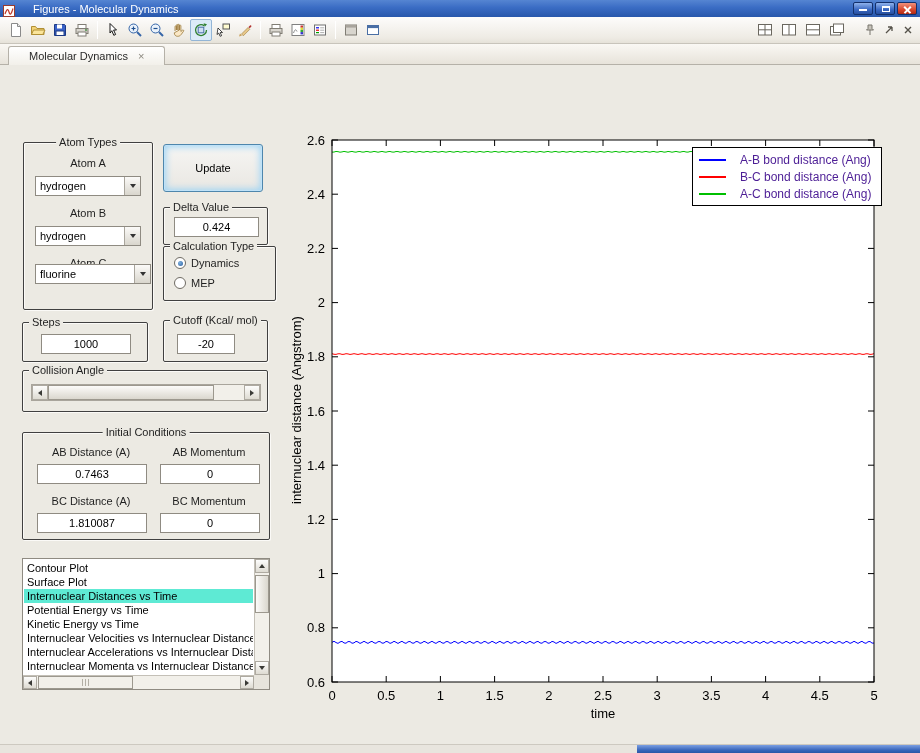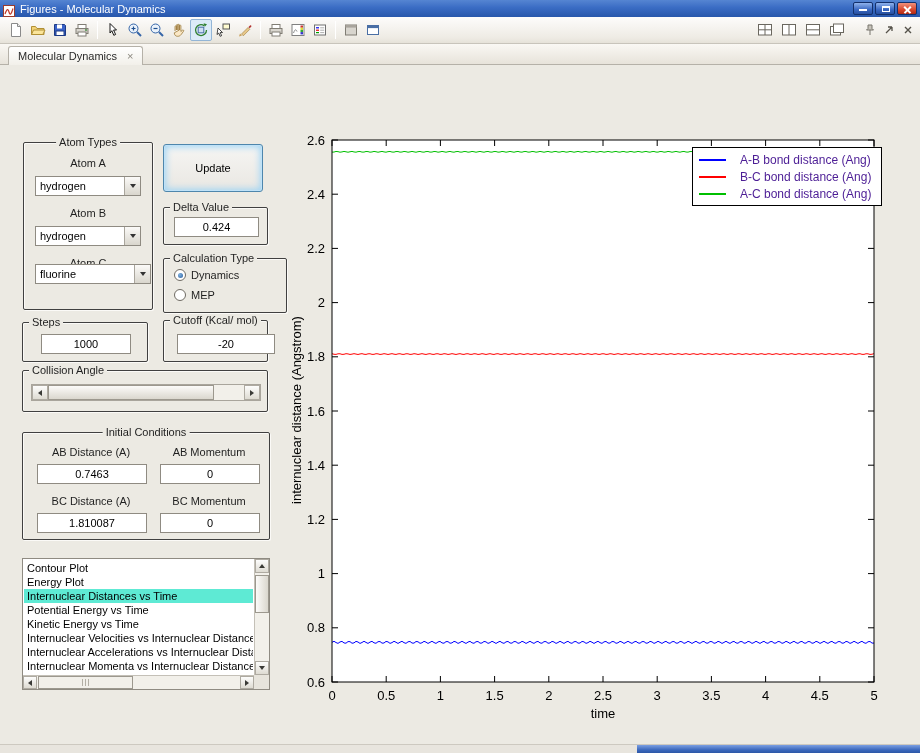--- a/index.html
+++ b/index.html
@@ -5,21 +5,21 @@
   *{box-sizing:border-box;margin:0;padding:0;}
   html,body{background:#9a9a9a;}
   body{font-family:"Liberation Sans",sans-serif;}
   .window{position:relative;width:920px;height:753px;background:#eceae3;overflow:hidden;}
 
   
   .titlebar{position:absolute;left:0;top:0;width:920px;height:17px;
     background:linear-gradient(180deg,#5585d2 0%,#3a6cc4 45%,#2857ab 100%);
     display:flex;align-items:center;}
   .app-icon{width:12px;height:12px;margin-left:3px;flex:0 0 auto;}
-  .title-text{color:#fff;font-size:11px;margin-left:5px;white-space:nowrap;}
+  .title-text{color:#fff;font-size:11px;margin-left:18px;white-space:nowrap;}
   .win-btns{position:absolute;right:3px;top:2px;display:flex;gap:2px;}
   .win-btn{width:20px;height:13px;border:1px solid #14306b;border-radius:2px;position:relative;cursor:default;}
   .win-btn.min,.win-btn.max{background:linear-gradient(180deg,#8fb2ec,#3a68c2 60%,#274f9e);}
   .win-btn.close{background:linear-gradient(180deg,#f0917c,#d9472d 60%,#b02a14);}
   .glyph-min{position:absolute;left:5px;bottom:3px;width:8px;height:2px;background:#fff;}
   .glyph-max{position:absolute;left:6px;top:3px;width:8px;height:6px;border:1px solid #fff;border-top-width:2px;}
   .glyph-x1,.glyph-x2{position:absolute;left:5px;top:5.5px;width:9px;height:1.6px;background:#fff;}
   .glyph-x1{transform:rotate(45deg);}
   .glyph-x2{transform:rotate(-45deg);}
 
@@ -33,21 +33,21 @@
   .tb-sep{width:1px;height:18px;background:#c6c2b9;border-right:1px solid #ffffff;margin:0 4px;flex:0 0 auto;}
   .tb-right{position:absolute;right:72px;top:2px;display:flex;gap:2px;}
   .tb-corner{position:absolute;right:4px;top:5px;display:flex;gap:3px;}
   .tb-corner .tb-btn{width:16px;height:16px;}
 
   
   .tabbar{position:absolute;left:0;top:44px;width:920px;height:21px;
     background:linear-gradient(180deg,#faf8f4,#e7e3da);border-bottom:1px solid #b5b1a8;}
   .tab{position:absolute;left:8px;top:2px;height:19px;background:linear-gradient(180deg,#ffffff,#f2f0ea);
     border:1px solid #b5b1a8;border-bottom:none;border-radius:3px 3px 0 0;
-    display:flex;align-items:center;padding:0 9px;gap:10px;}
+    display:flex;align-items:center;padding:0 20px;gap:10px;}
   .tab-label{font-size:11px;color:#2a2a2a;white-space:nowrap;}
   .tab-close{font-size:11px;color:#8a877f;line-height:11px;cursor:default;}
 
   
   .gbox{position:absolute;border:1px solid #404040;border-radius:2px;
     box-shadow:inset 1px 1px 0 #fbfaf7, 1px 1px 0 #fbfaf7;}
   .gbox-title{position:absolute;top:-7px;left:6px;background:#eceae3;padding:0 3px;
     font-size:11px;color:#1f1f1f;white-space:nowrap;line-height:13px;}
   .gbox-title.centered{left:50%;transform:translateX(-50%);}
   .ctl-label{position:absolute;left:0;width:100%;text-align:center;font-size:11px;color:#1f1f1f;}
@@ -337,40 +337,40 @@
     </div>
   </div>
 
   <div class="btn-update">Update</div>
 
   <div class="gbox" style="left:163px;top:207px;width:105px;height:38px">
     <span class="gbox-title">Delta Value</span>
     <div class="field" style="left:10px;top:9px;width:85px">0.424</div>
   </div>
 
-  <div class="gbox" style="left:163px;top:258px;width:124px;height:55px">
+  <div class="gbox" style="left:163px;top:246px;width:113px;height:55px">
     <span class="gbox-title">Calculation Type</span>
     <div class="radio-row" style="top:10px">
       <span class="radio sel"></span>
       <span class="radio-label">Dynamics</span>
     </div>
     <div class="radio-row" style="top:30px">
       <span class="radio"></span>
       <span class="radio-label">MEP</span>
     </div>
   </div>
 
   <div class="gbox" style="left:22px;top:322px;width:126px;height:40px">
     <span class="gbox-title">Steps</span>
     <div class="field" style="left:18px;top:11px;width:90px">1000</div>
   </div>
 
   <div class="gbox" style="left:163px;top:320px;width:105px;height:42px">
     <span class="gbox-title">Cutoff (Kcal/ mol)</span>
-    <div class="field" style="left:13px;top:13px;width:98px">-20</div>
+    <div class="field" style="left:13px;top:13px;width:58px">-20</div>
   </div>
 
   <div class="gbox" style="left:22px;top:370px;width:246px;height:42px">
     <span class="gbox-title">Collision Angle</span>
     <div class="hscrollbar" style="left:8px;top:13px;width:230px">
       <span class="sb-btn sb-left">
           <span class="tri-left"></span>
         </span>
       <span class="sb-thumb" style="left:16px;width:166px"></span>
       <span class="sb-btn sb-right">
@@ -387,21 +387,21 @@
     <div class="field" style="left:137px;top:31px;width:100px">0</div>
     <div class="ctl-label" style="left:8px;top:62px;width:120px">BC Distance (A)</div>
     <div class="ctl-label" style="left:132px;top:62px;width:108px">BC Momentum</div>
     <div class="field" style="left:14px;top:80px;width:110px">1.810087</div>
     <div class="field" style="left:137px;top:80px;width:100px">0</div>
   </div>
 
   <div class="listbox" style="left:22px;top:558px;width:248px;height:132px">
     <div class="list-items" id="plot-listbox">
         <div class="list-item">Contour Plot</div>
-        <div class="list-item">Energy Plot</div>
+        <div class="list-item">Surface Plot</div>
         <div class="list-item selected">Internuclear Distances vs Time</div>
         <div class="list-item">Potential Energy vs Time</div>
         <div class="list-item">Kinetic Energy vs Time</div>
         <div class="list-item">Internuclear Velocities vs Internuclear Distance</div>
         <div class="list-item">Internuclear Accelerations vs Internuclear Dista</div>
         <div class="list-item">Internuclear Momenta vs Internuclear Distance</div>
       </div>
     <div class="vscrollbar">
       <span class="vs-btn" style="top:0">
           <span class="tri-up"></span>

